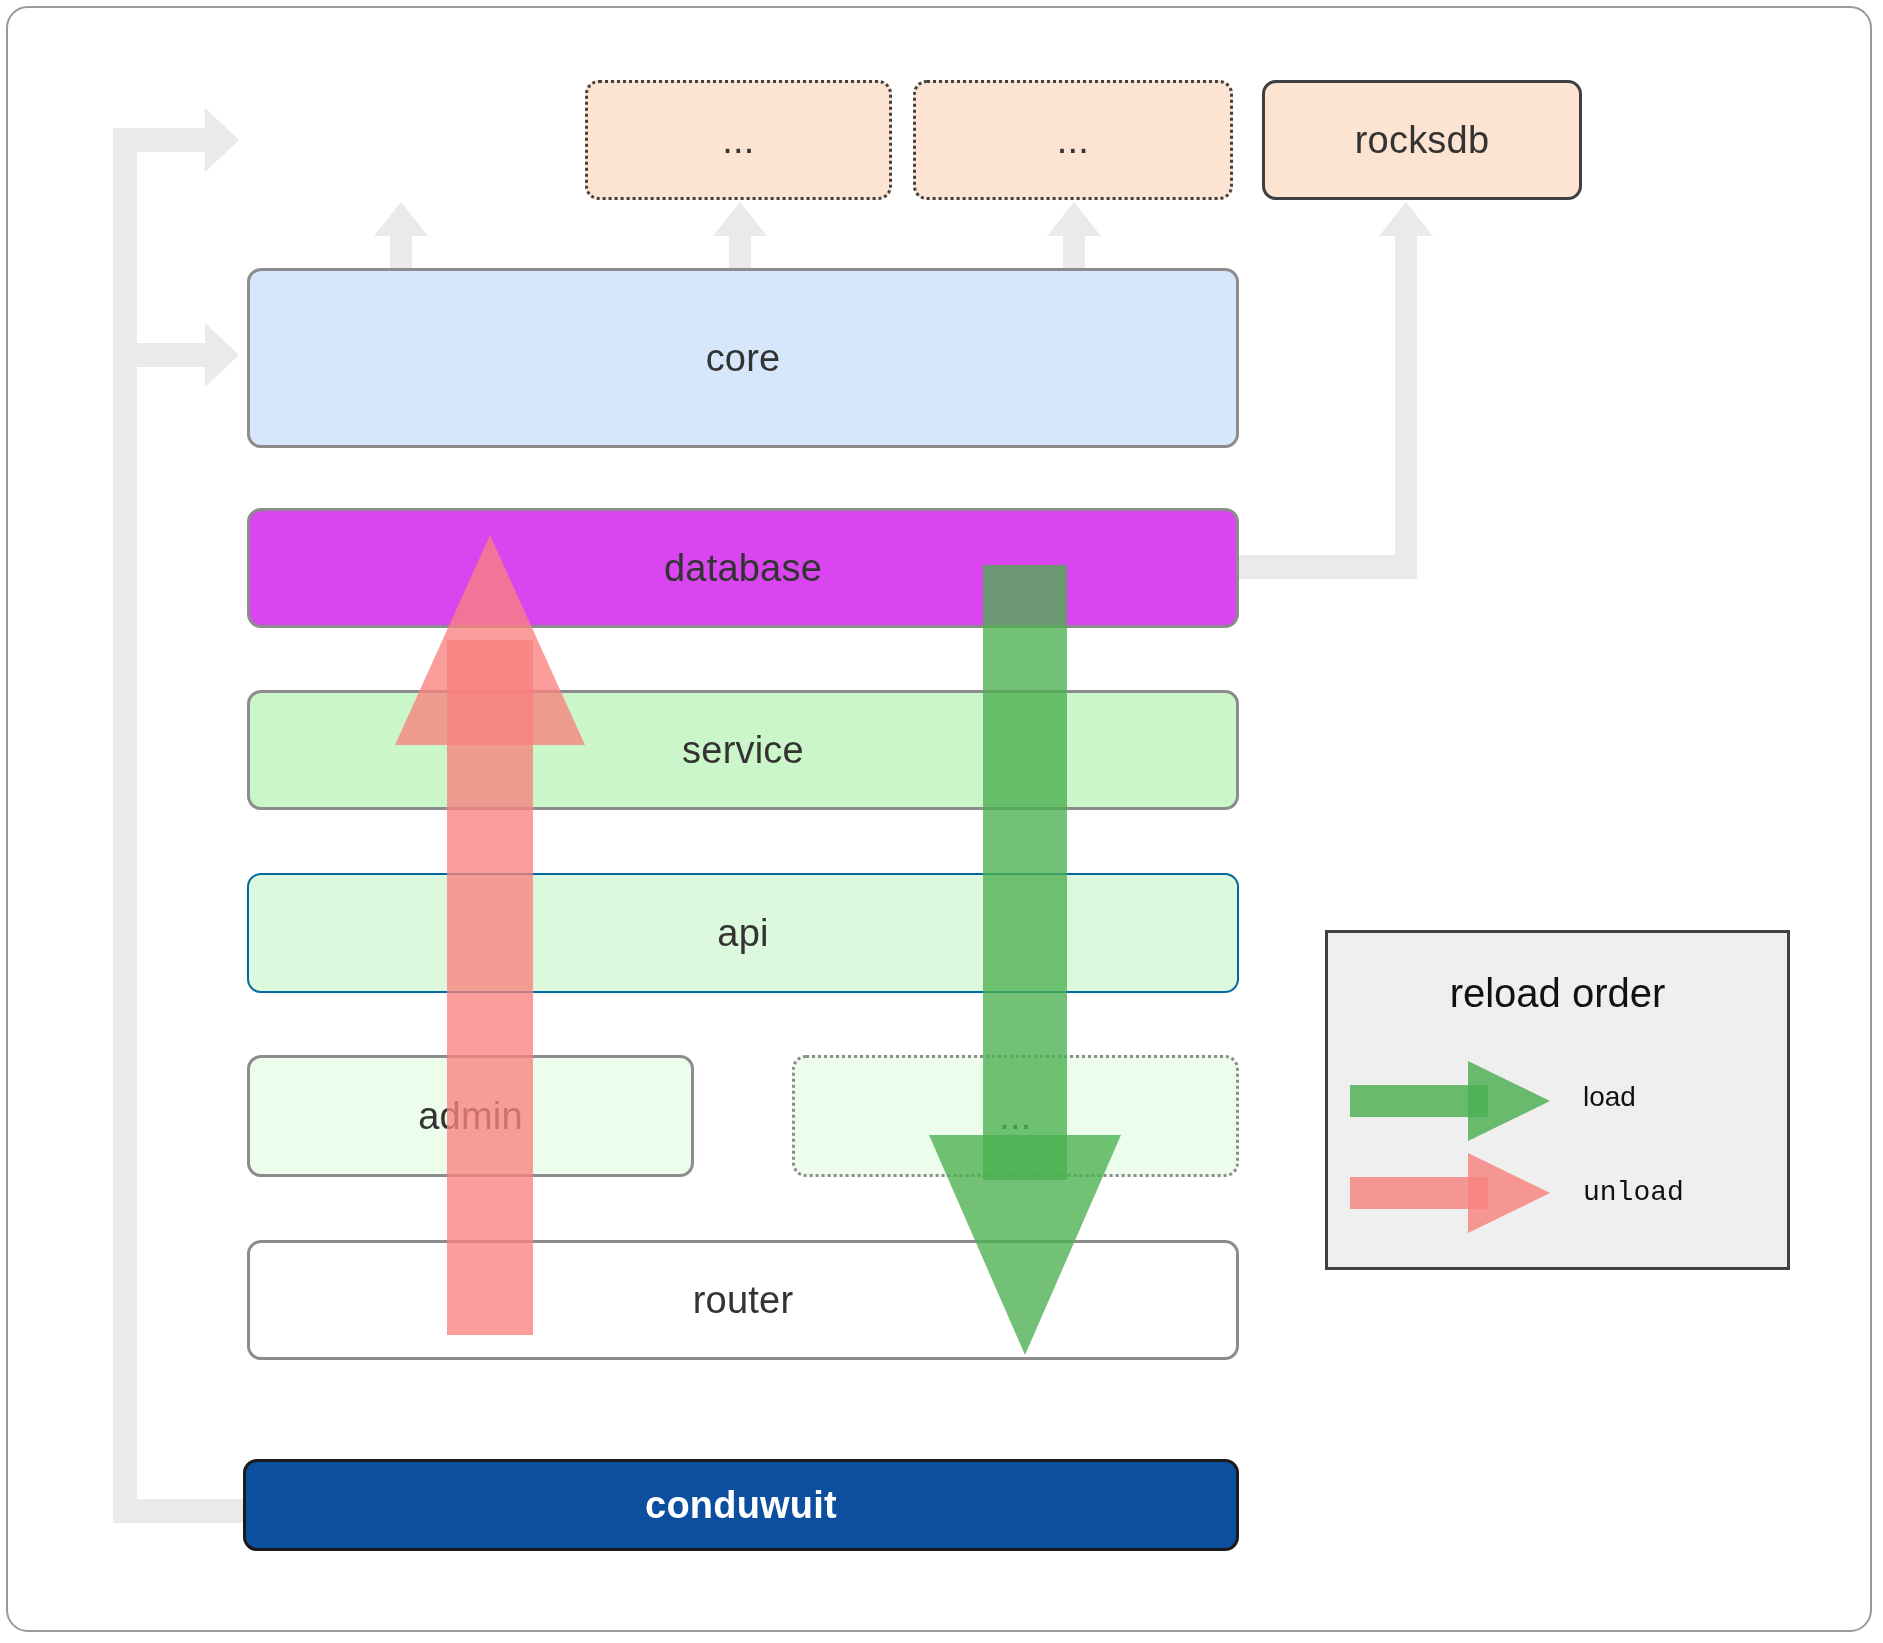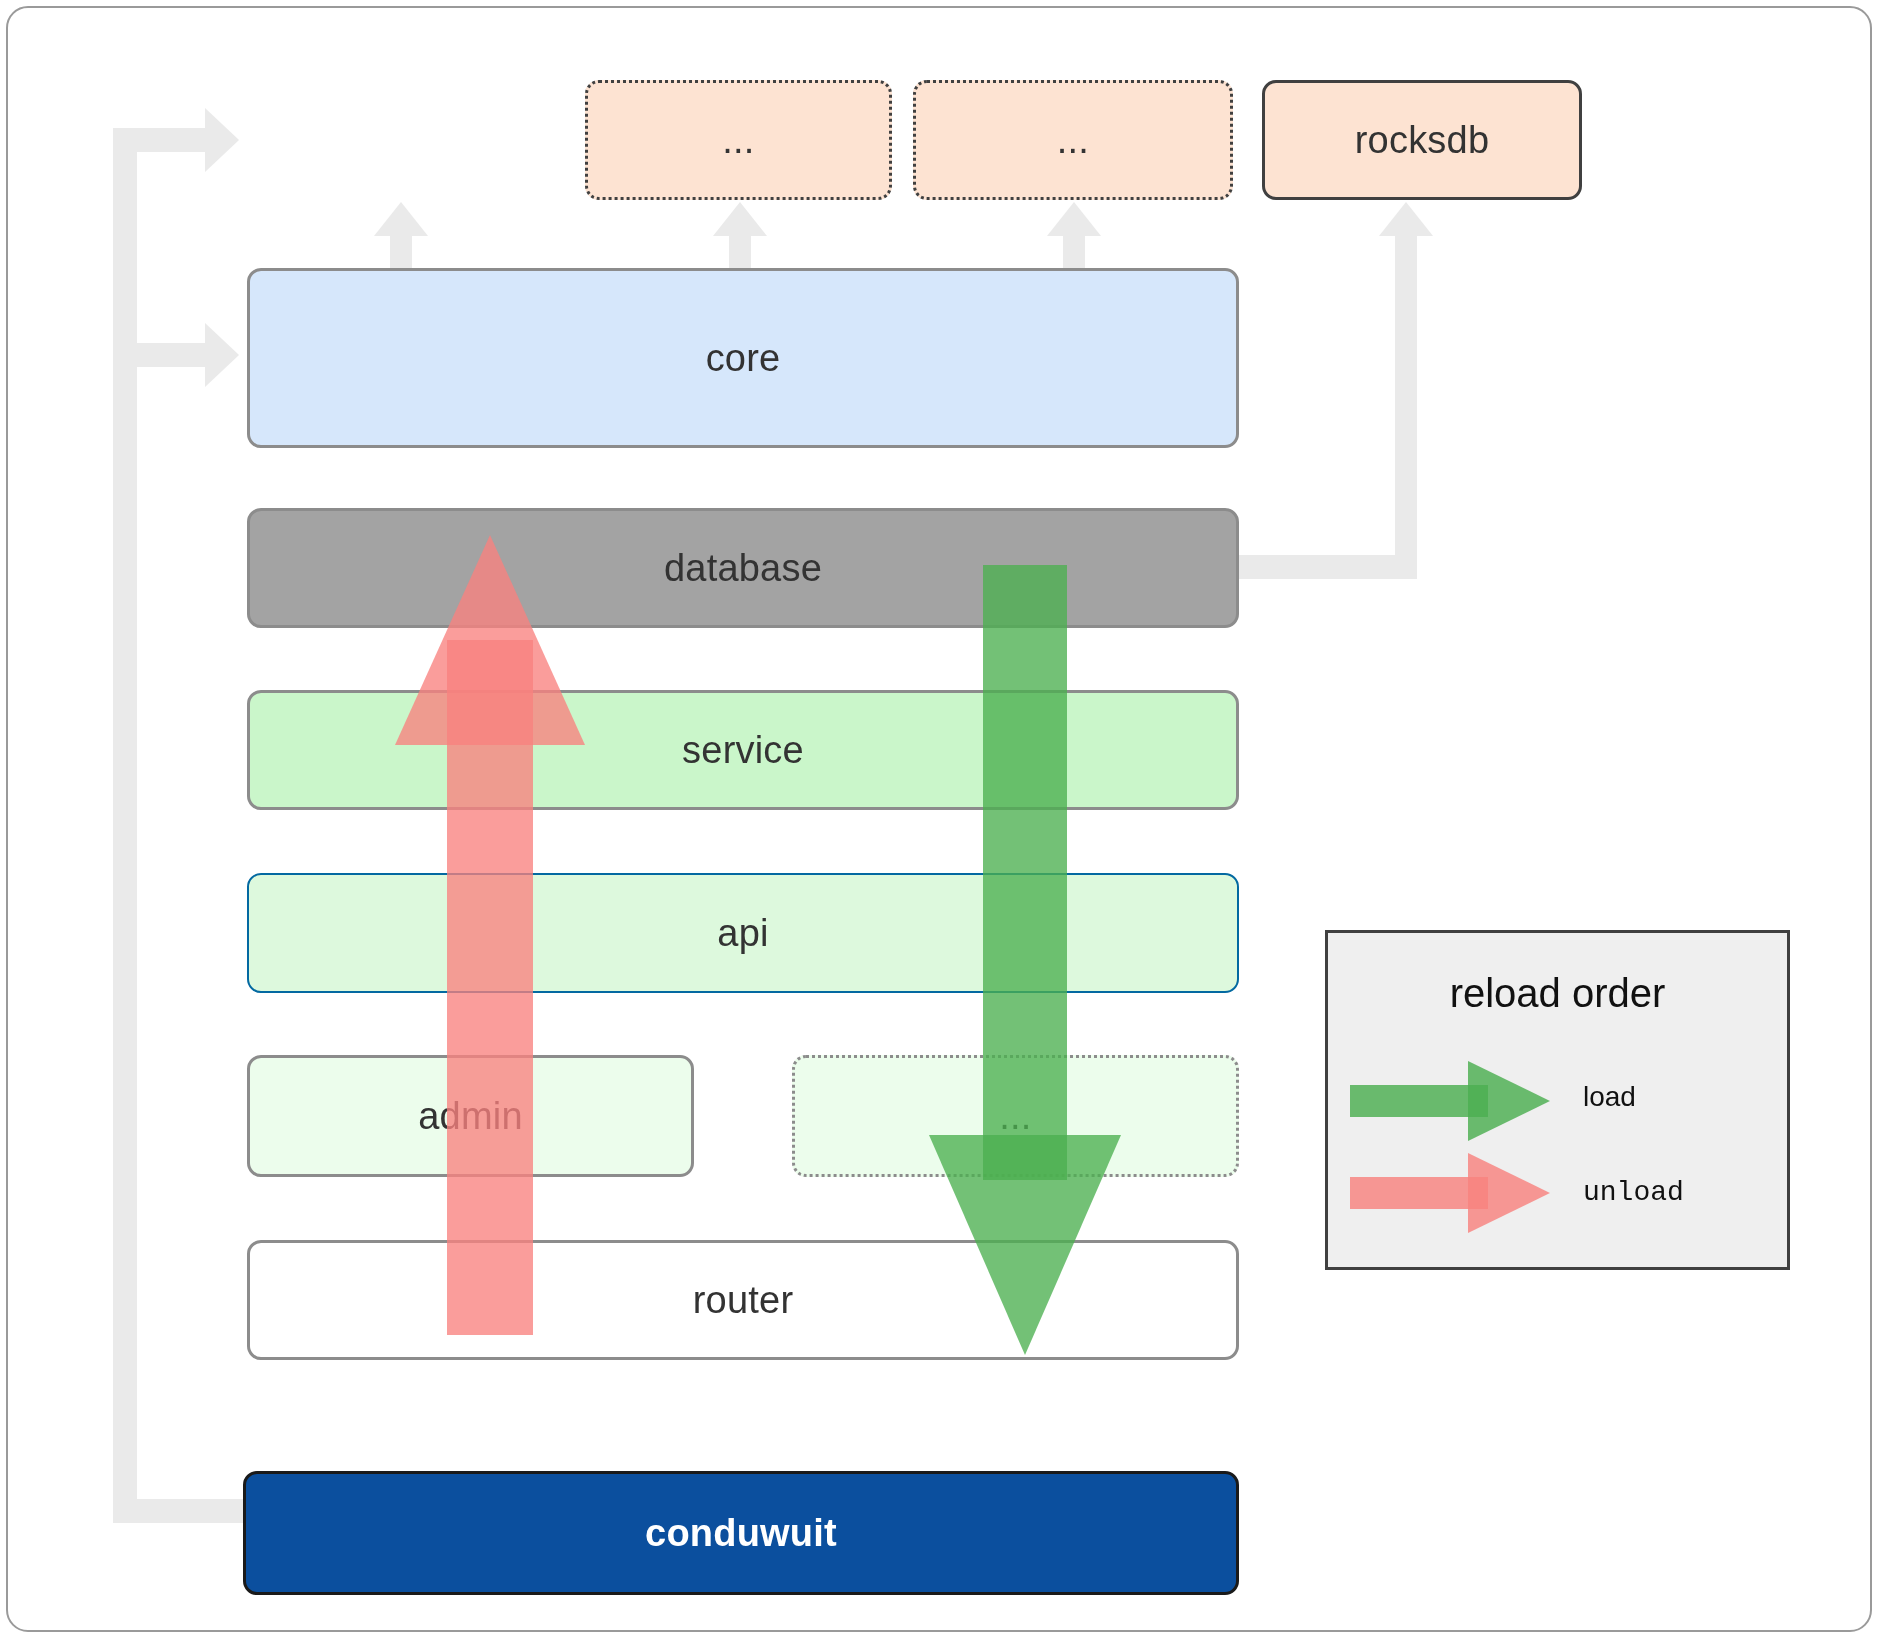--- a/index.html
+++ b/index.html
@@ -49,21 +49,21 @@
   }
   .dep-dotted {     
     background: #fde3d2;
     border: 3px dotted #404040;
   }
   .core-box {
     background: #d6e7fb;
     border: 3px solid #8c8c8c;
   }
   .db-box {
-    background: #a3a3a3;
+    background: #d946ef;
     border: 3px solid #8c8c8c;
   }
   .svc-box {
     background: #caf6ca;
     border: 3px solid #8c8c8c;
   }
   .api-box {
     background: #ddf9dd;
     border: 2px solid #0369a1;
   }
@@ -193,21 +193,21 @@
   </div>
 
   <div class="node ellipsis-box" style="left:792px; top:1055px; width:447px; height:122px;">
     <span class="lbl">...</span>
   </div>
 
   <div class="node router-box" style="left:247px; top:1240px; width:992px; height:120px;">
     <span class="lbl">router</span>
   </div>
 
-  <div class="node app-box" style="left:243px; top:1459px; width:996px; height:124px;margin-top:12px;">
+  <div class="node app-box" style="left:243px; top:1459px; width:996px; height:92px;">
     <span class="lbl">conduwuit</span>
   </div>
 
   <svg class="flow" style="left:385px; top:535px; width:210px; height:800px;" viewBox="0 0 210 800" preserveAspectRatio="none">
     <g fill="#f8827f" fill-opacity="0.78">
       <rect x="62" y="105" width="86" height="695"></rect>
       <polygon points="105,0 200,210 10,210"></polygon>
     </g>
   </svg>
 

